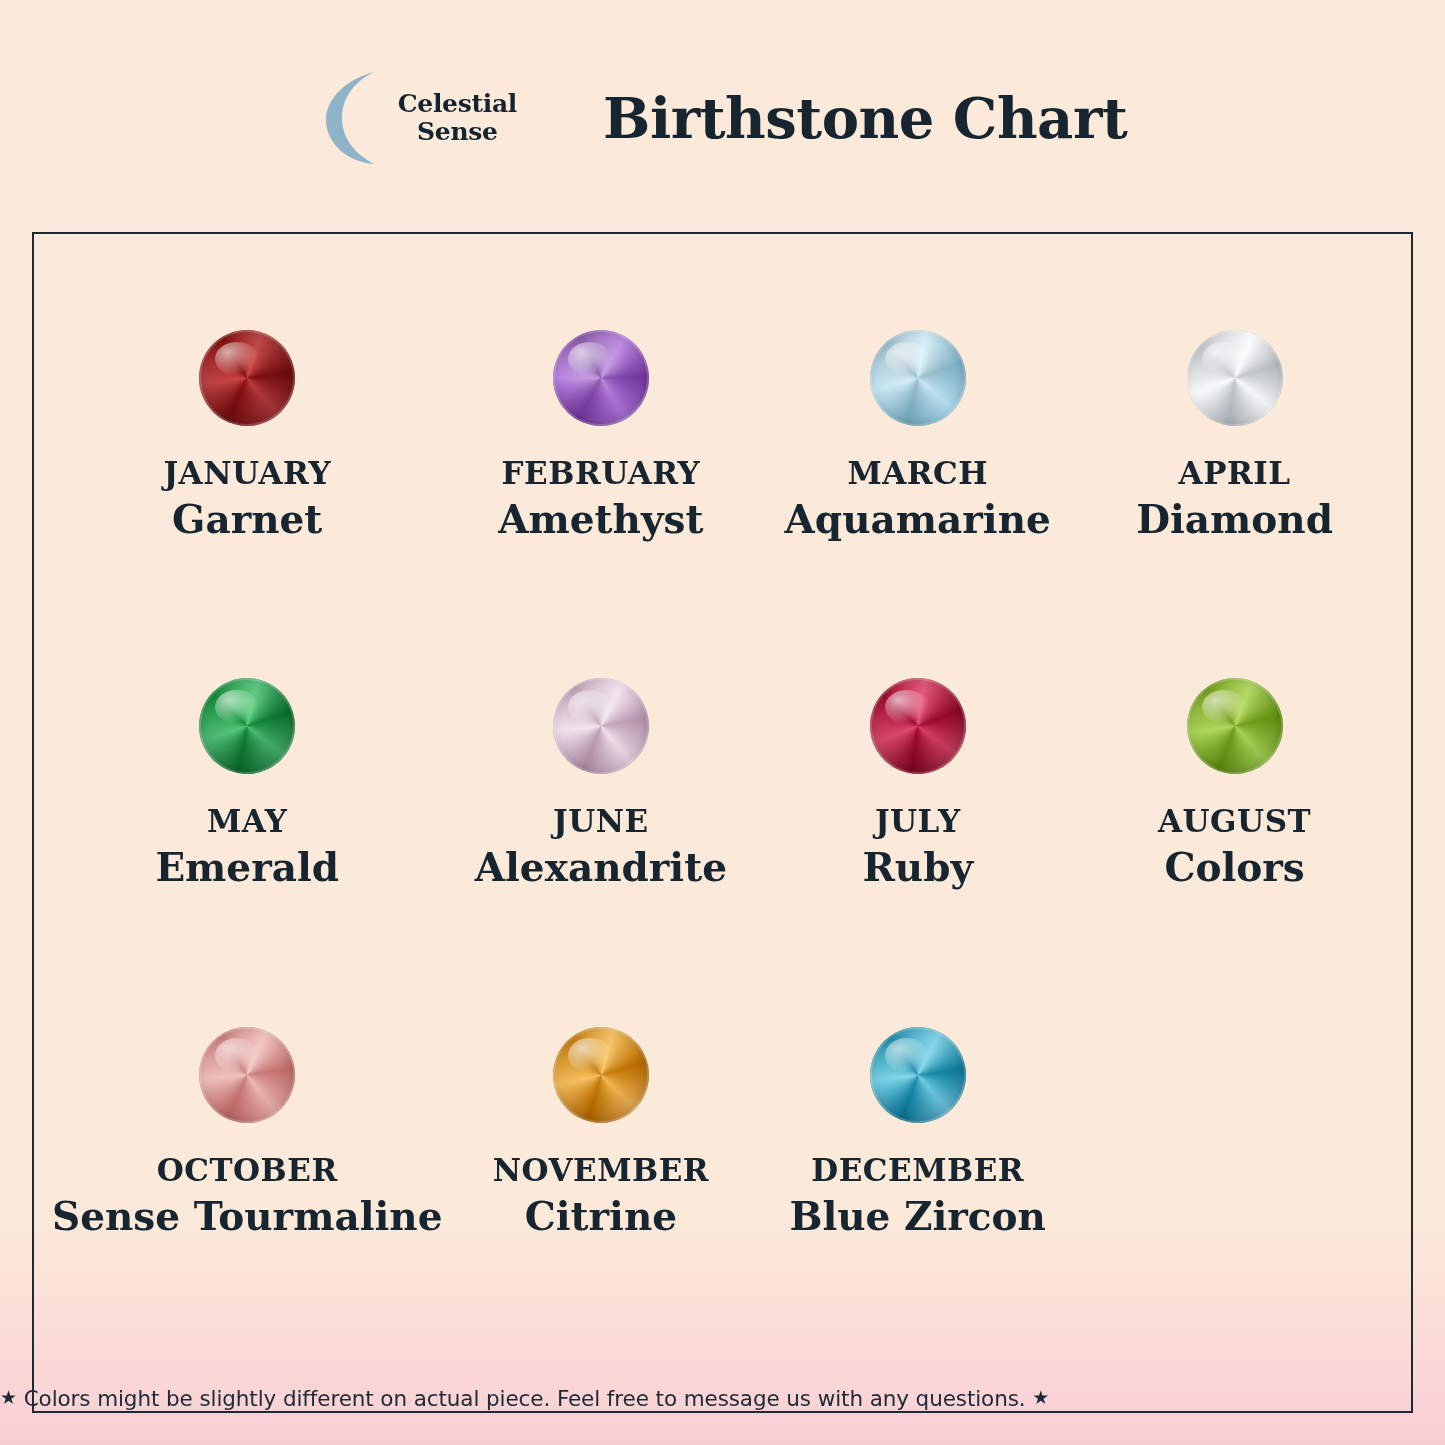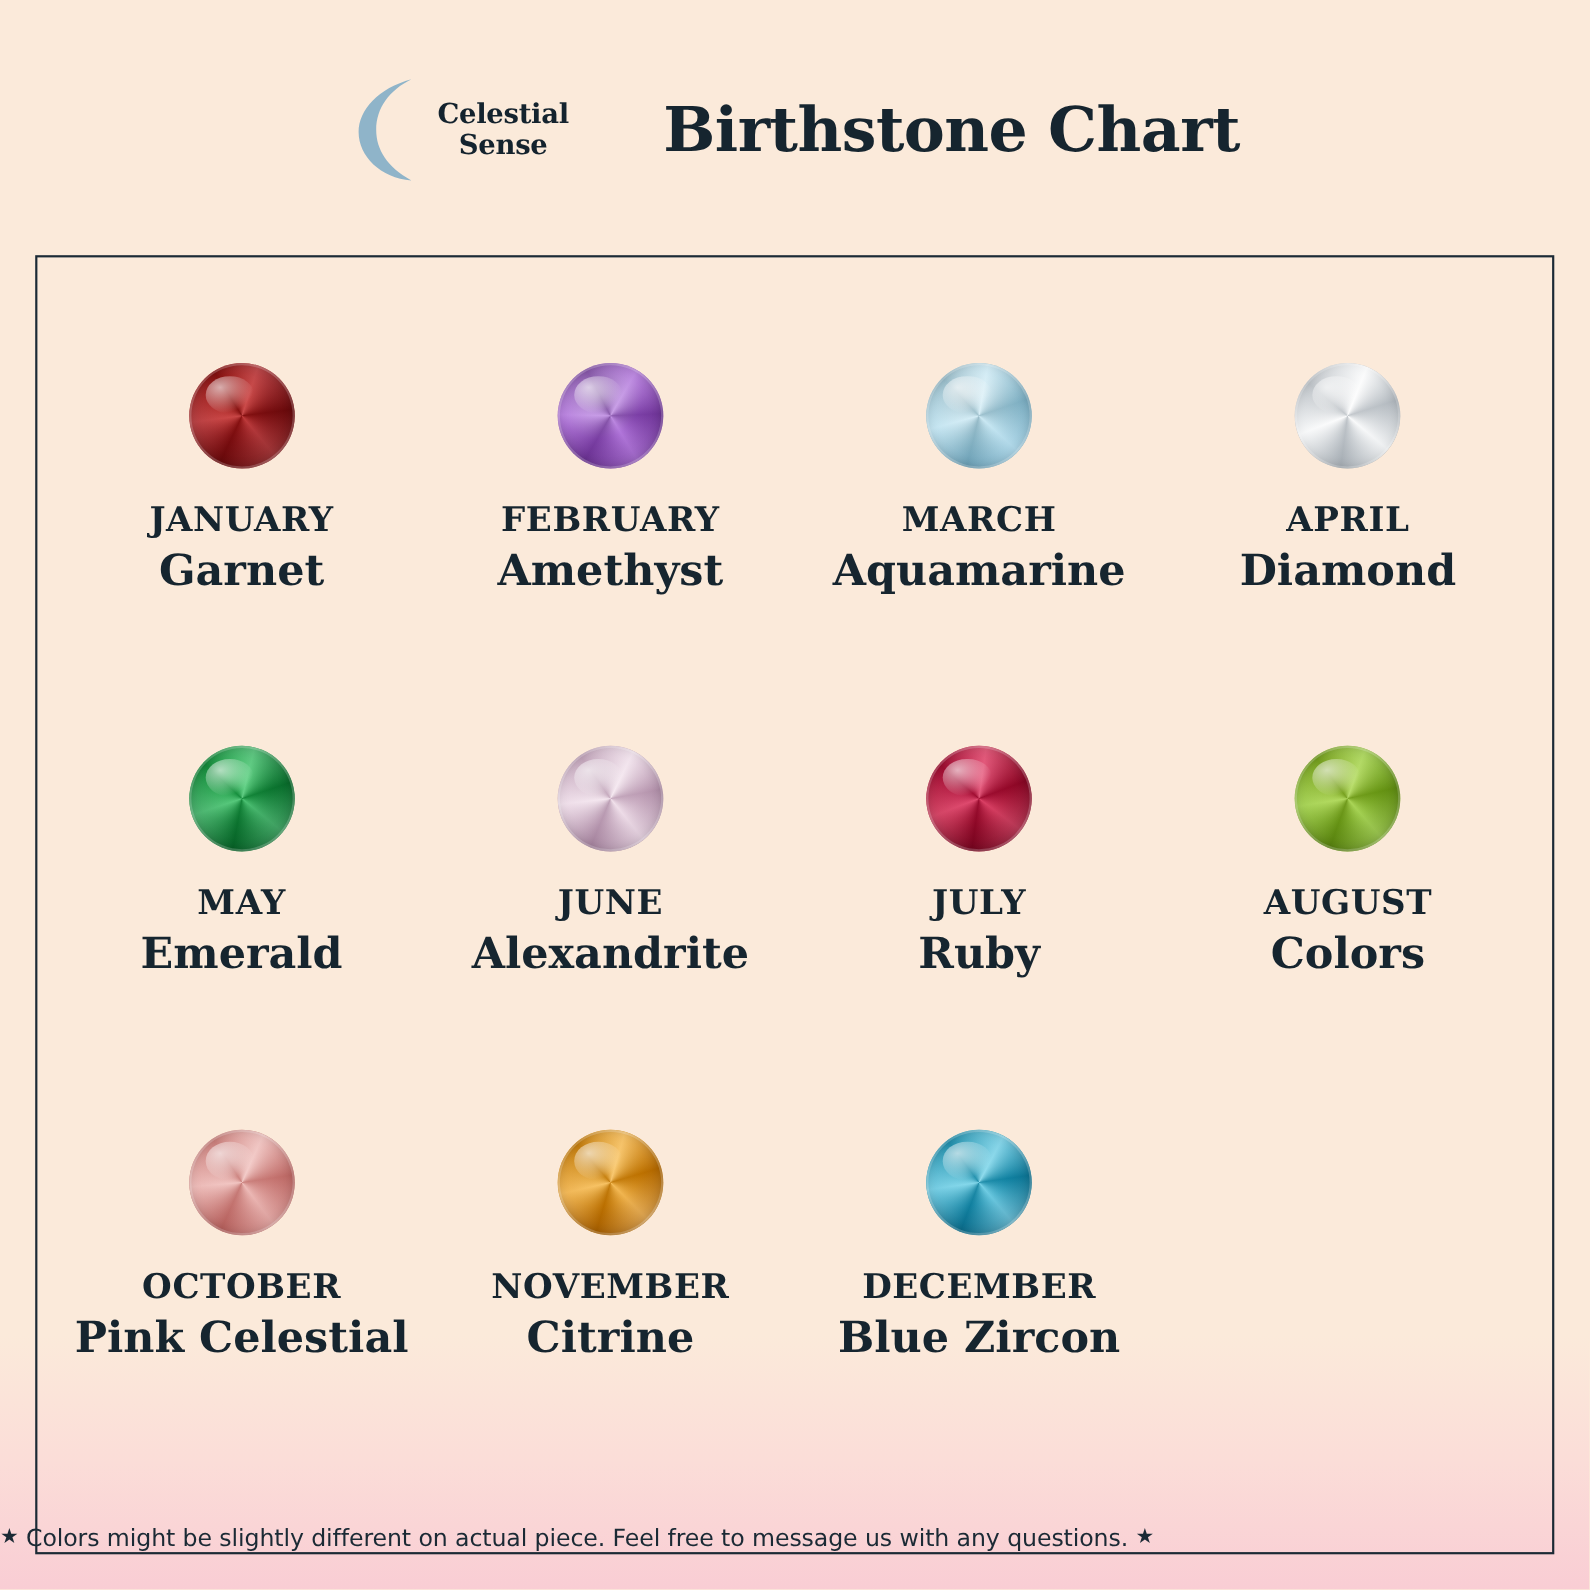--- a/index.html
+++ b/index.html
@@ -264,21 +264,21 @@
       </div>
 
 
       <div class="cell">
         <div class="gem" style="background:radial-gradient(circle at 40% 30%, #f2b3ae 0%, #de8b86 45%, #b55450 100%);">
           <div class="facets" style="background:conic-gradient(from 24deg,rgba(255,255,255,.45),rgba(120,45,45,.25) 16%,rgba(255,255,255,.35) 33%,rgba(120,45,45,.28) 50%,rgba(255,255,255,.4) 67%,rgba(120,45,45,.25) 84%,rgba(255,255,255,.45));"></div>
           <div class="glint"></div>
             <div class="ring"></div>
         </div>
         <div class="month">OCTOBER</div>
-        <div class="stone">Pink Celestial</div>
+        <div class="stone">Sense Tourmaline</div>
       </div>
 
       <div class="cell">
         <div class="gem" style="background:radial-gradient(circle at 38% 30%, #ffb72b 0%, #e89100 45%, #a85d02 100%);">
           <div class="facets" style="background:conic-gradient(from 16deg,rgba(255,255,255,.38),rgba(90,40,0,.3) 16%,rgba(255,255,255,.3) 33%,rgba(90,40,0,.32) 50%,rgba(255,255,255,.34) 67%,rgba(90,40,0,.3) 84%,rgba(255,255,255,.38));"></div>
           <div class="glint"></div>
             <div class="ring"></div>
         </div>
         <div class="month">NOVEMBER</div>
         <div class="stone">Citrine</div>

